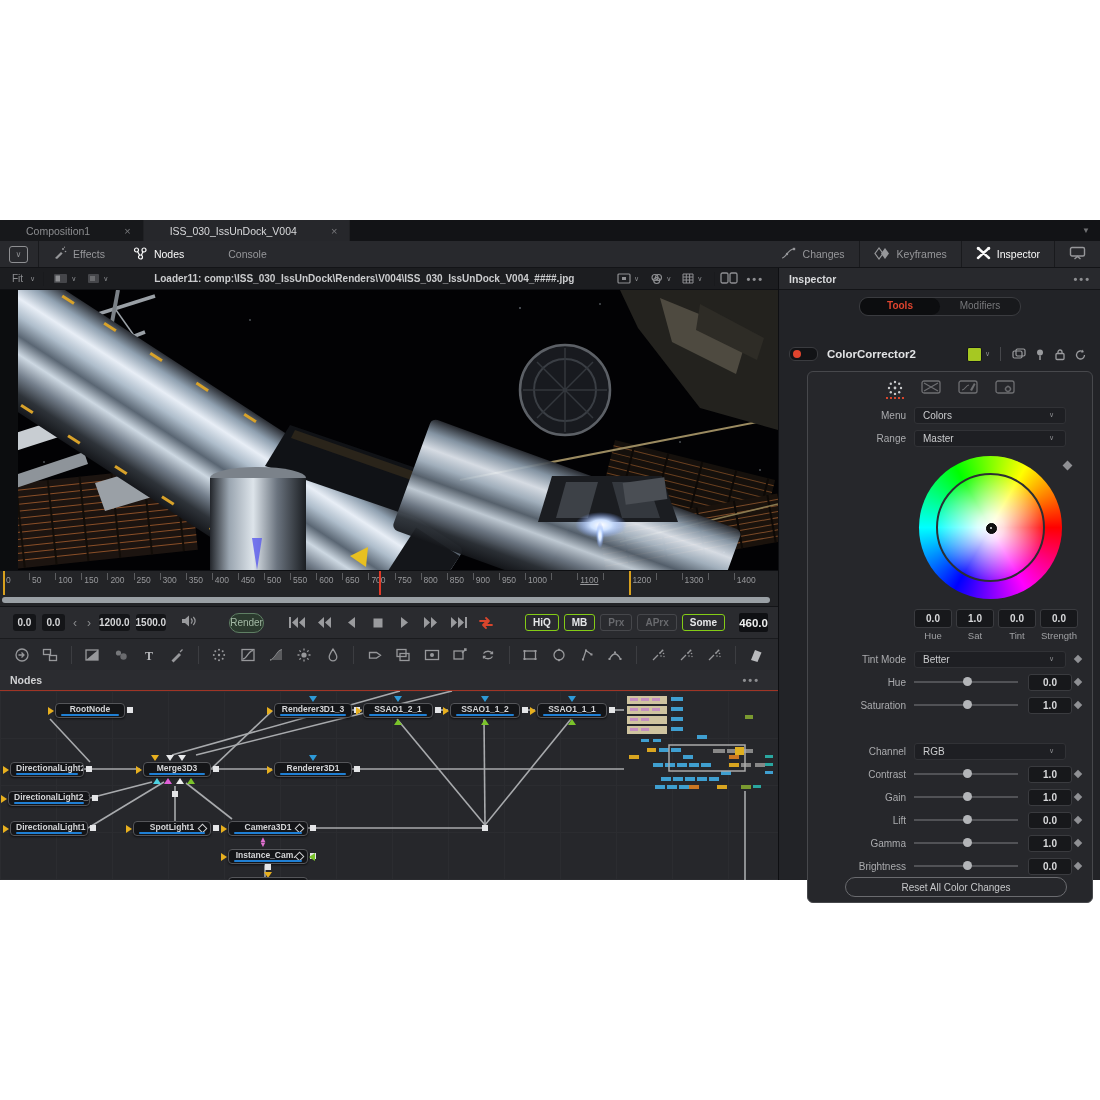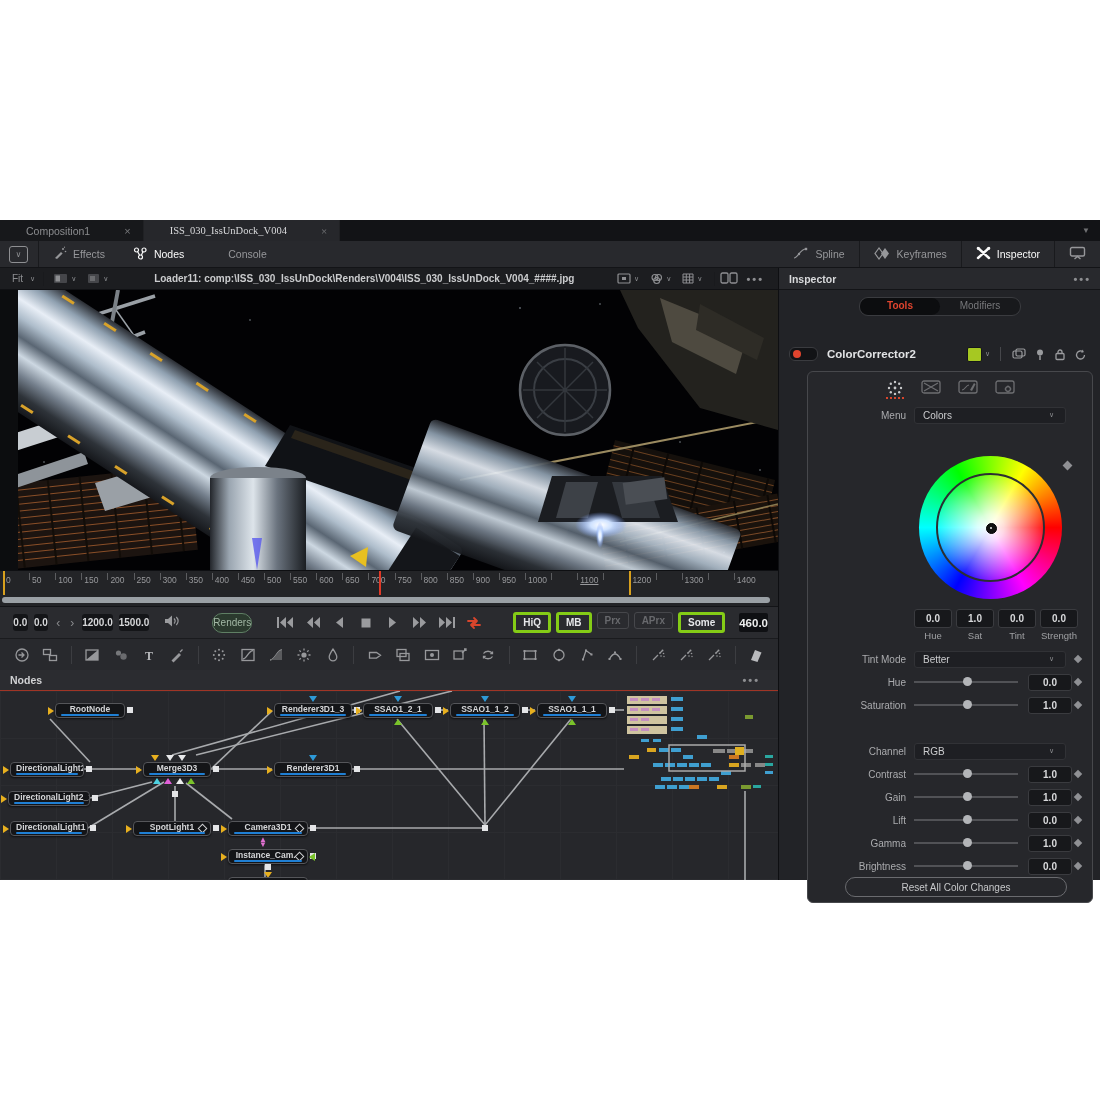--- a/index.html
+++ b/index.html
@@ -3,21 +3,21 @@
 <meta charset="utf-8">
 <style>
   html,body{margin:0;padding:0;background:#fff;}
   .screen{position:relative;width:1100px;height:1100px;background:#fff;overflow:hidden;
           font-family:"Liberation Sans","DejaVu Sans",sans-serif;-webkit-font-smoothing:antialiased;}
   .app{position:absolute;left:0;top:220px;width:1100px;height:660px;background:#222327;display:flex;flex-direction:column;}
 
   
   .tabbar{height:21px;background:#121316;display:flex;align-items:stretch;flex:none;}
   .tab{display:flex;align-items:center;padding:0 12px 0 26px;border-right:1px solid #202124;background:#17181b;color:#8b8c8f;font-size:10.5px;}
-  .tab.active{background:#26272b;color:#d8d9db;font-family:Liberation Serif, serif;}
+  .tab.active{background:#26272b;color:#d8d9db;}
   .tab .close{margin-left:34px;color:#77787b;font-size:11px;}
   .win-arrow{margin-left:auto;align-self:center;color:#6f7073;font-size:8px;padding-right:10px;}
 
   
   .mainbar{height:26px;background:#28292d;border-bottom:1px solid #131417;display:flex;align-items:center;flex:none;}
   .mbtn{display:flex;align-items:center;gap:6px;color:#96979a;font-size:10.5px;padding:0 14px;height:100%;}
   .mbtn.active{color:#fafafa;}
   .mbtn svg{flex:none;}
   .vsep{width:1px;height:100%;background:#191a1d;flex:none;}
   .checkbox-btn{width:17px;height:15px;border:1.5px solid #8e8f92;border-radius:3px;margin:0 10px 0 9px;display:flex;align-items:center;justify-content:center;color:#8e8f92;font-size:8px;}
@@ -49,21 +49,21 @@
 
   .transport{height:31px;background:#2a2b2f;border-top:1px solid #131417;display:flex;align-items:center;padding:0 10px;flex:none;}
   .tfield{width:46px;height:17px;background:#141518;border-radius:3px;color:#d5d6d8;font-size:10px;font-weight:bold;display:flex;align-items:center;justify-content:center;margin:0 3px;}
   .stepper{color:#8a8b8e;font-size:12px;padding:0 5px;}
   .spk{margin:0 8px 0 12px;}
   .renderbtn{margin-left:24px;width:64px;height:18px;border-radius:10px;background:#2b3a2e;border:1px solid #5f7f64;color:#a3b8a5;font-size:10px;display:flex;align-items:center;justify-content:center;}
   .pbtns{display:flex;align-items:center;gap:1px;margin-left:20px;}
   .pbtn{width:26px;height:20px;display:flex;align-items:center;justify-content:center;}
   .qgroup{display:flex;gap:5px;margin-left:26px;}
   .qbtn{height:15px;padding:0 7px;border-radius:3px;font-size:10px;font-weight:bold;display:flex;align-items:center;}
-  .qbtn.on{border:3px solid #84cc16;color:#e6e7e9;}
+  .qbtn.on{border:1px solid #84cc16;color:#e6e7e9;}
   .qbtn.off{border:1px solid #46474b;color:#68696d;}
   .framebox{margin-left:14px;width:58px;height:19px;background:#0f1013;color:#eceded;font-size:11.5px;font-weight:bold;display:flex;align-items:center;justify-content:center;border-radius:2px;}
 
   .toolsbar{height:31px;background:#28292d;border-top:1px solid #1a1b1e;display:flex;align-items:center;gap:9px;padding:0 12px;flex:none;}
   .ticon{width:22px;height:20px;display:flex;align-items:center;justify-content:center;}
   .tsep{width:1px;height:18px;background:#3c3d41;margin:0 2px;flex:none;}
 
   .nodeshdr{height:20px;background:#2b2c30;border-bottom:1px solid #a03526;display:flex;align-items:center;padding:0 10px;font-size:10.5px;font-weight:bold;color:#d0d1d3;flex:none;}
 
   .graph{position:relative;flex:1;background:#26272b;overflow:hidden;
@@ -172,21 +172,21 @@
     <div class="mbtn" style="padding-left:30px;">
       <span>Console</span>
     </div>
     <div class="right-group">
       <div class="mbtn">
         <span><svg width="16" height="13" viewBox="0 0 16 13">
                 <path d="M1 11 C5 11 7 2 13 2" fill="none" stroke="#96979a" stroke-width="1.2"></path>
                 <rect x="11.8" y=".8" width="2.4" height="2.4" fill="#96979a"></rect>
                 <circle cx="6" cy="7" r="1.2" fill="#96979a"></circle>
               </svg></span>
-        <span>Spline</span>
+        <span>Changes</span>
       </div>
       <div class="vsep"></div>
       <div class="mbtn">
         <span><svg width="17" height="13" viewBox="0 0 17 13">
                 <path d="M5 1 L1 6.5 5 12 9 6.5Z" fill="none" stroke="#96979a" stroke-width="1.2"></path>
                 <path d="M11 1 L7 6.5 11 12 15 6.5Z" fill="#96979a"></path>
               </svg></span>
         <span>Keyframes</span>
       </div>
       <div class="vsep"></div>
@@ -467,21 +467,21 @@
         <div class="tfield">0.0</div>
         <div class="tfield">0.0</div>
         <span class="stepper">‹</span>
         <span class="stepper">›</span>
         <div class="tfield">1200.0</div>
         <div class="tfield">1500.0</div>
         <span class="spk"><svg width="16" height="14" viewBox="0 0 16 14">
                 <path d="M1 5h3l4-3.5v11L4 9H1Z" fill="#9a9b9e"></path>
                 <path d="M10 4.5c1.4 1.5 1.4 3.5 0 5 M12.3 3c2.4 2.4 2.4 5.6 0 8" stroke="#9a9b9e" stroke-width="1.2" fill="none"></path>
               </svg></span>
-        <div class="renderbtn">Renders</div>
+        <div class="renderbtn">Render</div>
         <div class="pbtns">
           <span class="pbtn">
                 <svg width="18" height="13" viewBox="0 0 18 13">
                   <rect x="1" y="1" width="2" height="11" fill="#9a9b9e"></rect>
                   <path d="M10 1 L4 6.5 10 12Z M17 1 L11 6.5 17 12Z" fill="#9a9b9e"></path>
                 </svg>
               </span>
           <span class="pbtn">
                 <svg width="17" height="13" viewBox="0 0 17 13">
                   <path d="M9 1 L3 6.5 9 12Z M16 1 L10 6.5 16 12Z" fill="#9a9b9e"></path>
@@ -1012,20 +1012,27 @@
                 </span>
           </div>
 
           <div class="prow" style="top:34px;">
             <span class="plabel">Menu</span>
             <div class="dd">
               <span>Colors</span>
               <span class="chev">∨</span>
             </div>
           </div>
+          <div class="prow" style="top:57px;">
+            <span class="plabel">Range</span>
+            <div class="dd">
+              <span>Master</span>
+              <span class="chev">∨</span>
+            </div>
+          </div>
 
           <div class="wheel">
             <div class="wheel-inner"></div>
             <div class="wheel-marker"></div>
           </div>
           <div class="wkfd"></div>
 
           <div class="vboxes" id="vboxes">
                 <div class="vbox">0.0</div>
                 <div class="vbox">1.0</div>

